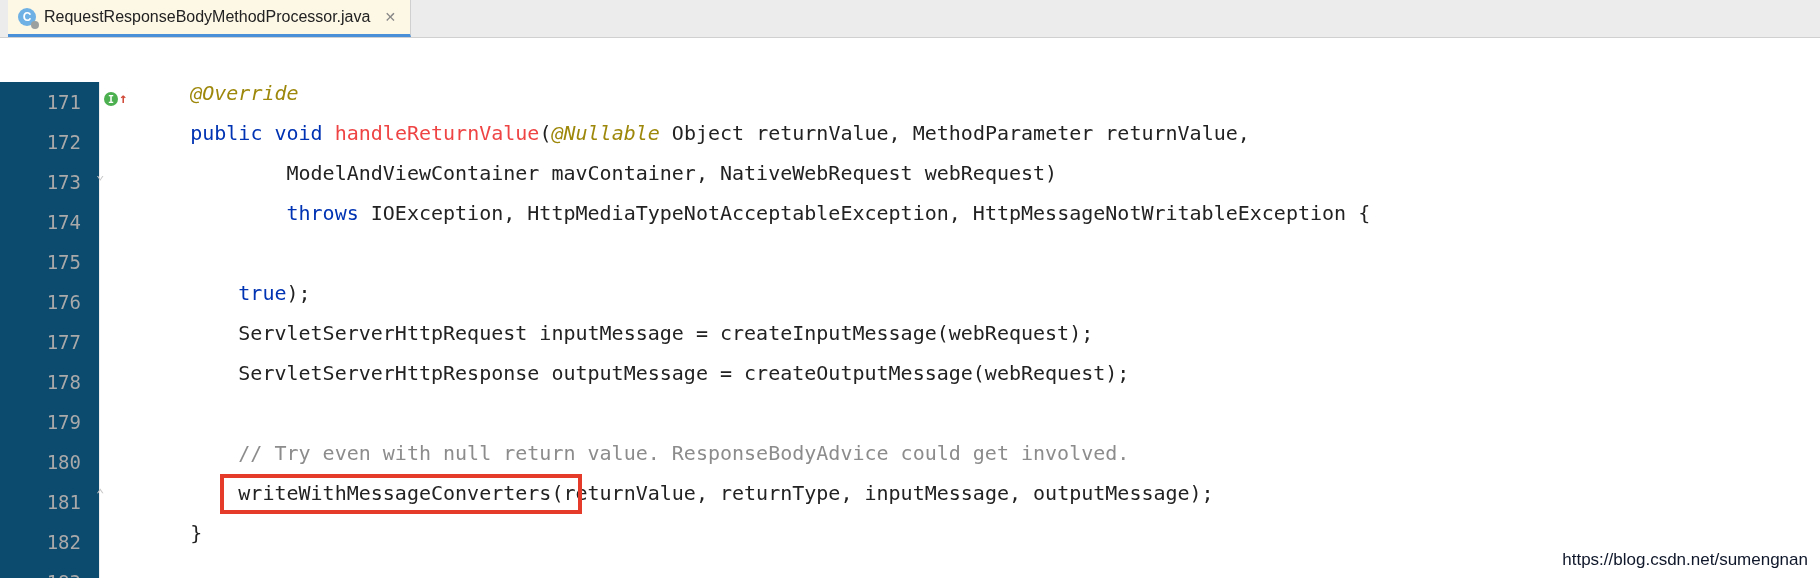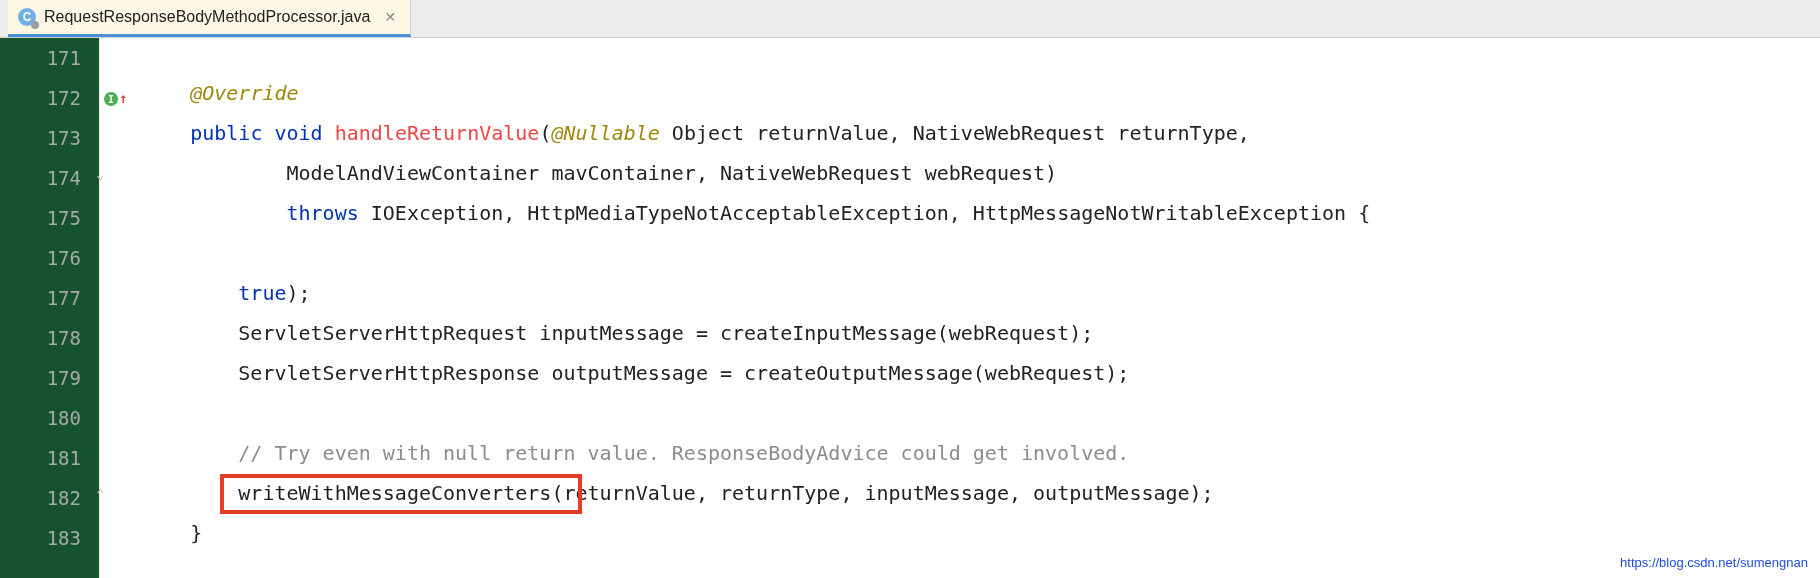--- a/index.html
+++ b/index.html
@@ -61,26 +61,27 @@
     font-size: 14px;
     margin-left: 6px;
   }
   .editor {
     display: flex;
     height: calc(100% - 38px);
     background:#ffffff;
   }
   .gutter {
     width: 100px;
-    background: #14532d;
+    background: #0c4a6e;
     text-align: right;
     padding-right: 18px;
     color: #a9a9a9;
     user-select: none;
     border-right: 1px solid #eeeeee;
+    margin-top: 44px;
   }
   .gutter-extras{
     width: 30px;
     position:relative;
   }
   .line {
     height: 40px;
     display: flex;
     align-items: center;
   }
@@ -136,22 +137,22 @@
     left:-4px;
     width:16px;
     height:16px;
     color:#c7c7c7;
     font-size:14px;
   }
   .watermark{
     position:absolute;
     right:12px;
     bottom:8px;
-    color:#1d4ed8;
-    font-size:13px;
+    color:#0f172a;
+    font-size:17px;
     font-family: sans-serif;
   }
 </style>
 </head>
 <body>
 
 <div class="tab-bar">
   <div class="tab">
     <span class="file-icon">C</span>
     <span>RequestResponseBodyMethodProcessor.java</span>
@@ -180,21 +181,21 @@
     <div class="override-marker">
       <span style="color:#fff;font-size:10px;font-weight:bold;">I</span>
       <span class="arrow">↑</span>
     </div>
     <div class="fold-mark" style="top:128px;">⌄</div>
     <div class="fold-mark" style="top:448px;">⌃</div>
   </div>
 
   <div class="code">
     <div class="line"><span class="plain">    </span><span class="kw-annotation">@Override</span></div>
-    <div class="line"><span class="plain">    </span><span class="kw">public</span><span class="plain"> </span><span class="kw">void</span><span class="plain"> </span><span class="method-name">handleReturnValue</span><span class="plain">(</span><span class="kw-annotation">@Nullable</span><span class="plain"> Object returnValue, NativeWebRequest returnType,</span></div>
+    <div class="line"><span class="plain">    </span><span class="kw">public</span><span class="plain"> </span><span class="kw">void</span><span class="plain"> </span><span class="method-name">handleReturnValue</span><span class="plain">(</span><span class="kw-annotation">@Nullable</span><span class="plain"> Object returnValue, MethodParameter returnValue,</span></div>
     <div class="line"><span class="plain">            </span><span class="plain">ModelAndViewContainer mavContainer, NativeWebRequest webRequest)</span></div>
     <div class="line"><span class="plain">            </span><span class="kw">throws</span><span class="plain"> IOException, HttpMediaTypeNotAcceptableException, HttpMessageNotWritableException {</span></div>
     <div class="line"><span class="plain"></span></div>
     <div class="line"><span class="plain">        </span><span class="true">true</span><span class="plain">);</span></div>
     <div class="line"><span class="plain">        </span><span class="plain">ServletServerHttpRequest inputMessage = createInputMessage(webRequest);</span></div>
     <div class="line"><span class="plain">        </span><span class="plain">ServletServerHttpResponse outputMessage = createOutputMessage(webRequest);</span></div>
     <div class="line"><span class="plain"></span></div>
     <div class="line"><span class="plain">        </span><span class="comment">// Try even with null return value. ResponseBodyAdvice could get involved.</span></div>
     <div class="line"><span class="plain">        </span><span class="plain">writeWithMessageConverters</span><span class="plain">(returnValue, returnType, inputMessage, outputMessage);</span></div>
     <div class="line"><span class="plain">    </span><span class="plain">}</span></div>

